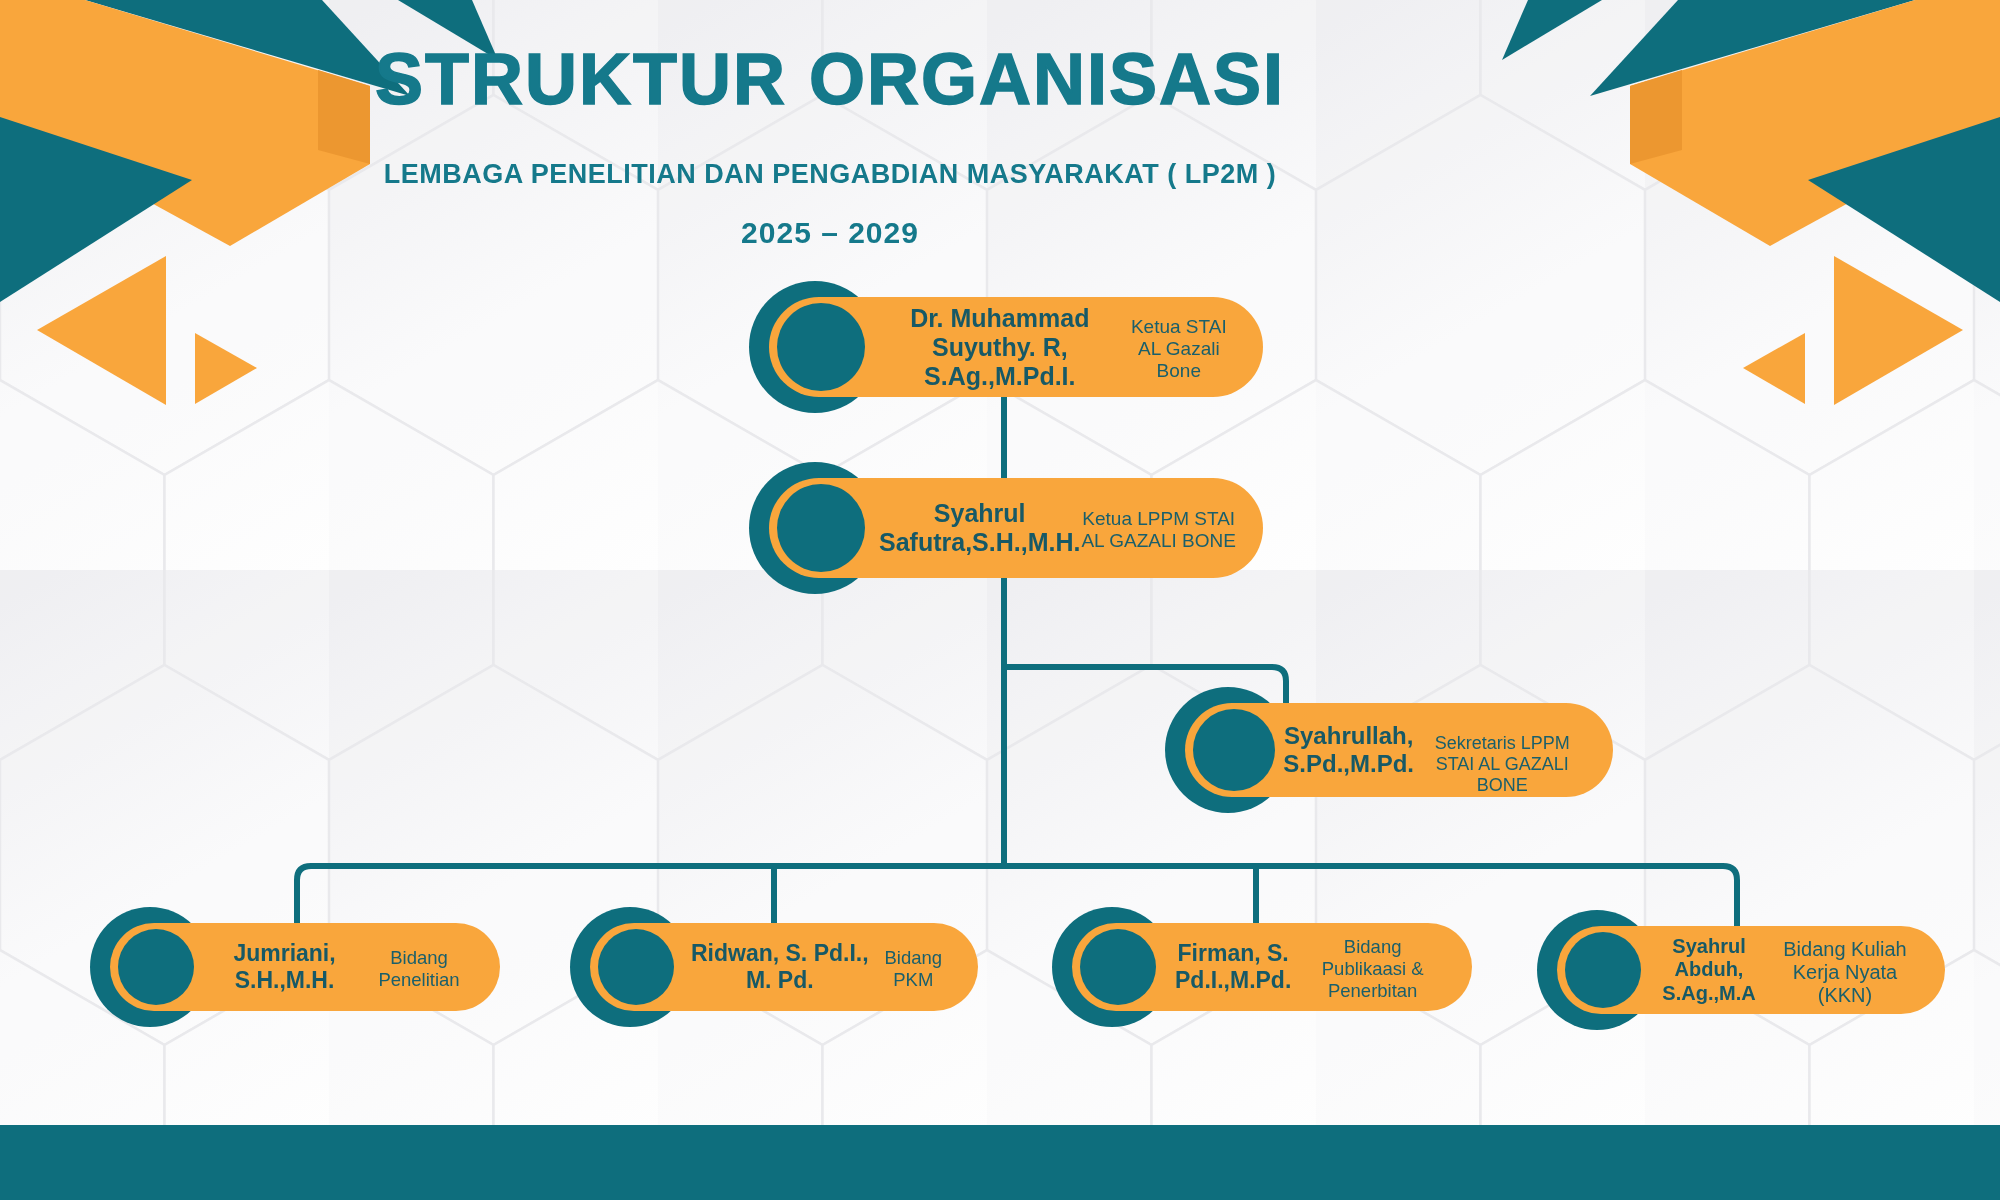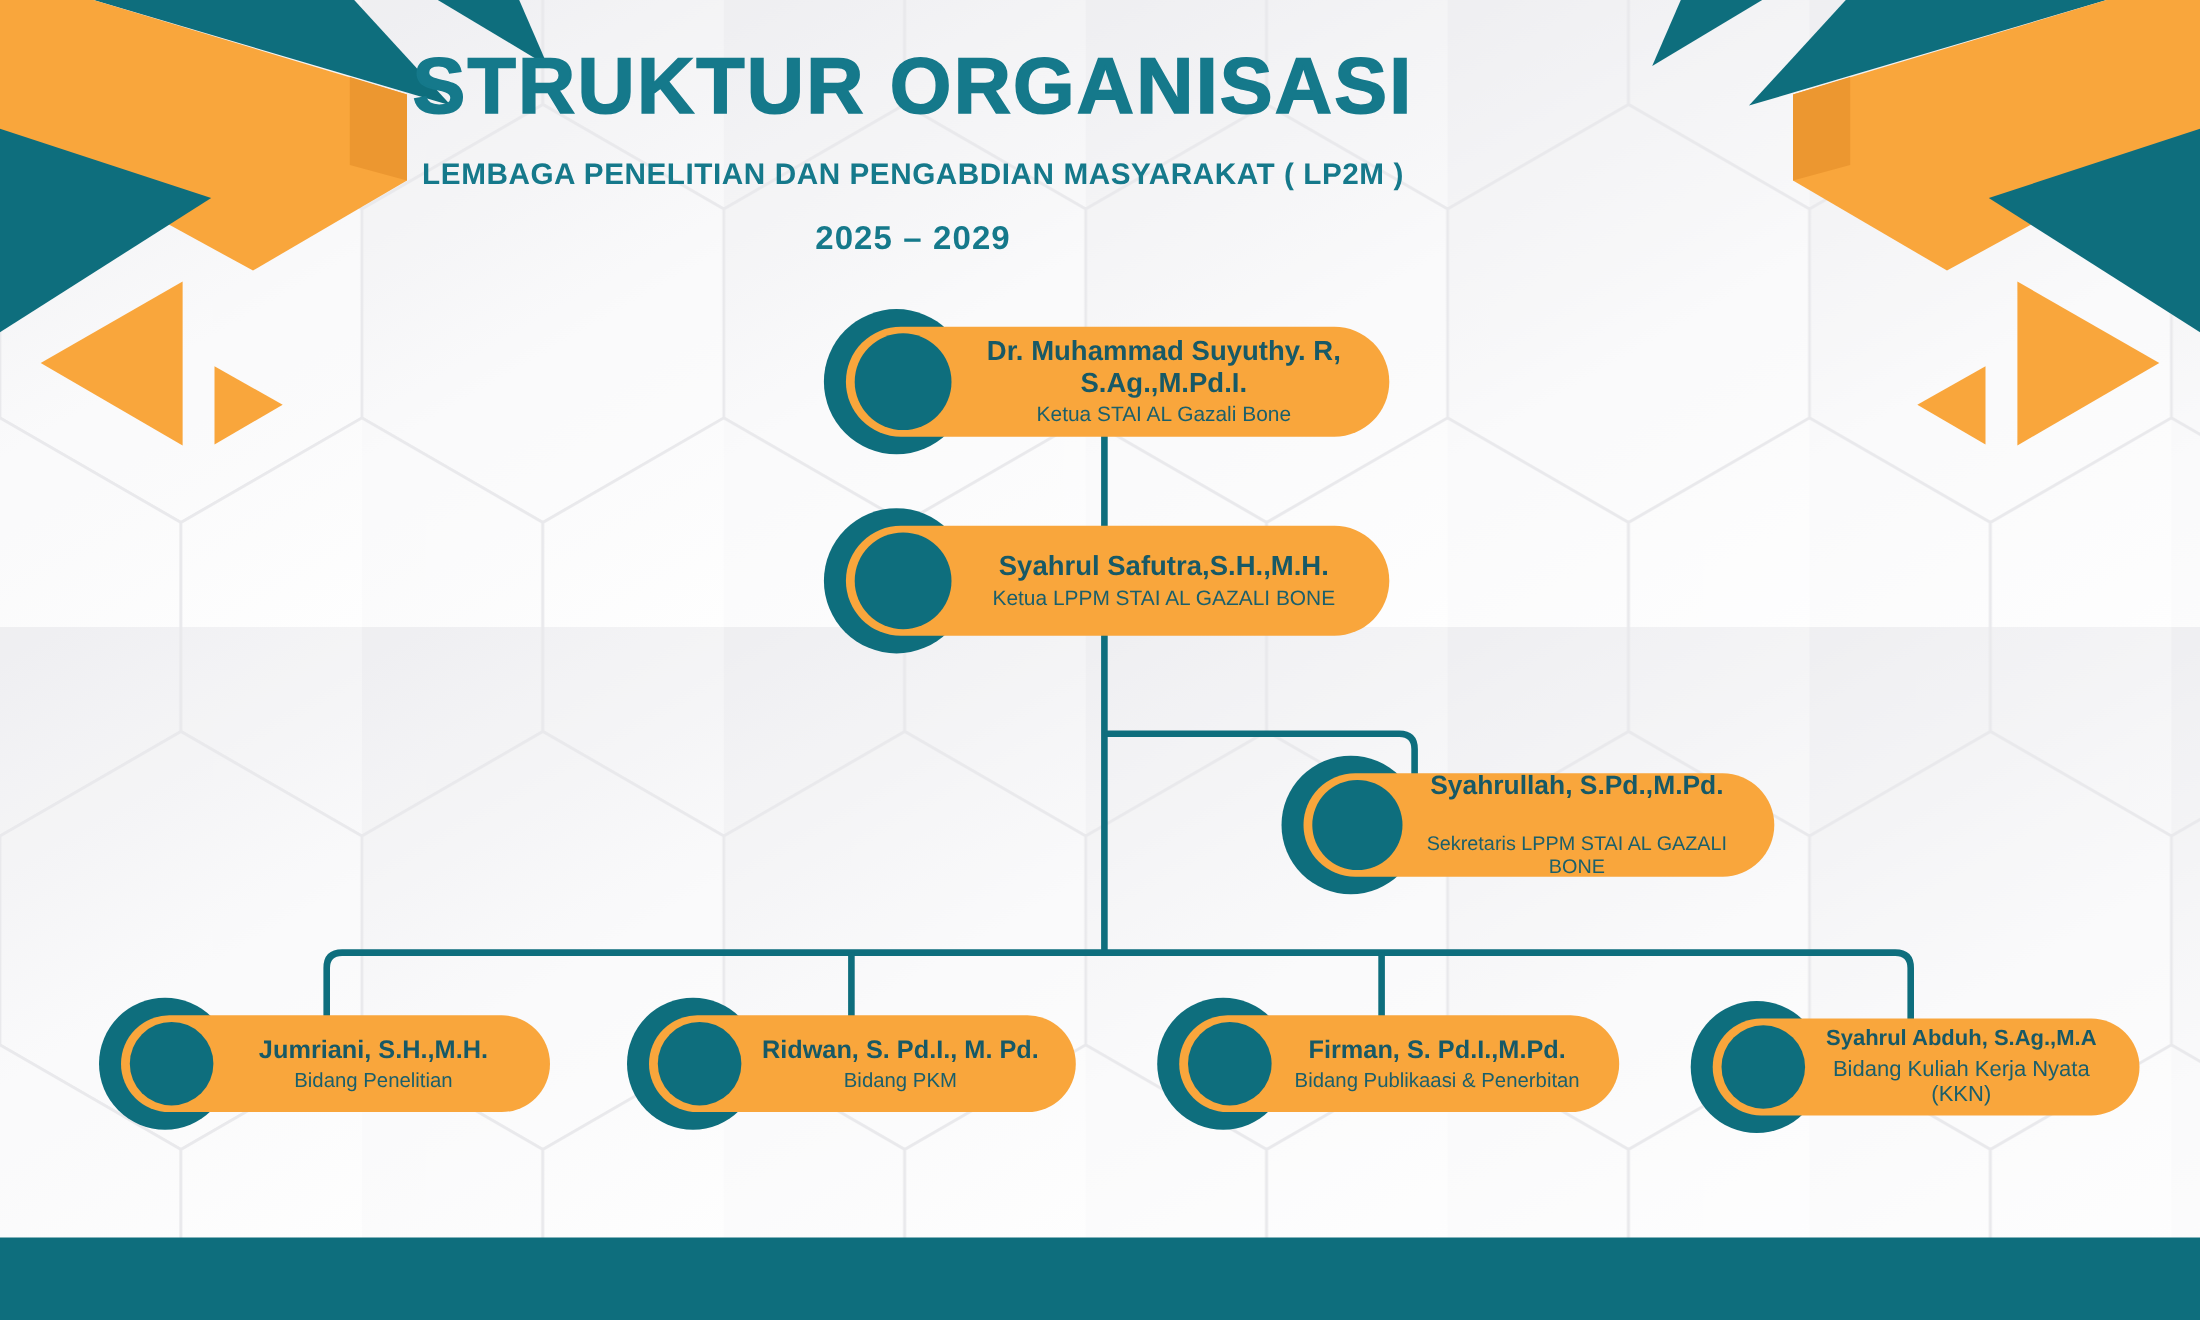--- a/index.html
+++ b/index.html
@@ -14,34 +14,34 @@
   .corner.left{left:0;}
   .corner.right{right:0;transform:scaleX(-1);}
   
   .bottom-bar{position:absolute;left:0;bottom:0;width:2000px;height:75px;background:#0e6e7d;z-index:2;}
   
   .header{position:absolute;left:0;top:0;width:1660px;text-align:center;z-index:3;color:#15798b;}
   .title{
     margin-top:38px;font-size:72px;font-weight:bold;letter-spacing:2px;
     -webkit-text-stroke:1.5px #15798b;
   }
-  .subtitle{margin-top:22px;font-size:27px;font-weight:bold;line-height:33px;letter-spacing:0.5px;}
+  .subtitle{margin-top:38px;font-size:27px;font-weight:bold;line-height:33px;letter-spacing:0.5px;}
   .period{margin-top:25px;font-size:30px;font-weight:bold;letter-spacing:1px;}
   
   .connectors{position:absolute;left:0;top:0;z-index:2;}
   
   .node{position:absolute;z-index:3;}
   .node .outer{
     position:absolute;left:0;top:0;border-radius:50%;background:#0e6e7d;
     width:calc(var(--ph) + 32px);height:calc(var(--ph) + 32px);
   }
   .node .pill{
     position:absolute;left:20px;top:16px;right:0;height:var(--ph);
     background:#f9a63c;border-radius:calc(var(--ph) / 2 + 6px);
-    display:flex;flex-direction:column;justify-content:center;align-items:center;
+    display:flex;flex-direction:row;justify-content:center;align-items:center;
     padding-left:var(--pl);padding-right:26px;box-sizing:border-box;text-align:center;
   }
   .node .inner{
     position:absolute;left:28px;top:22px;border-radius:50%;background:#0e6e7d;
     width:calc(var(--ph) - 12px);height:calc(var(--ph) - 12px);
   }
   .node .name{font-weight:bold;color:#175966;line-height:1.16;}
   .node .role{color:#1a5f6b;margin-top:4px;}
   .node.lg{--pl:110px;}  .node.lg .name{font-size:25px;}  .node.lg .role{font-size:19px;}
   .node.md{--pl:95px;}   .node.md .name{font-size:24px;}  .node.md .role{font-size:18px;margin-top:29px;}

